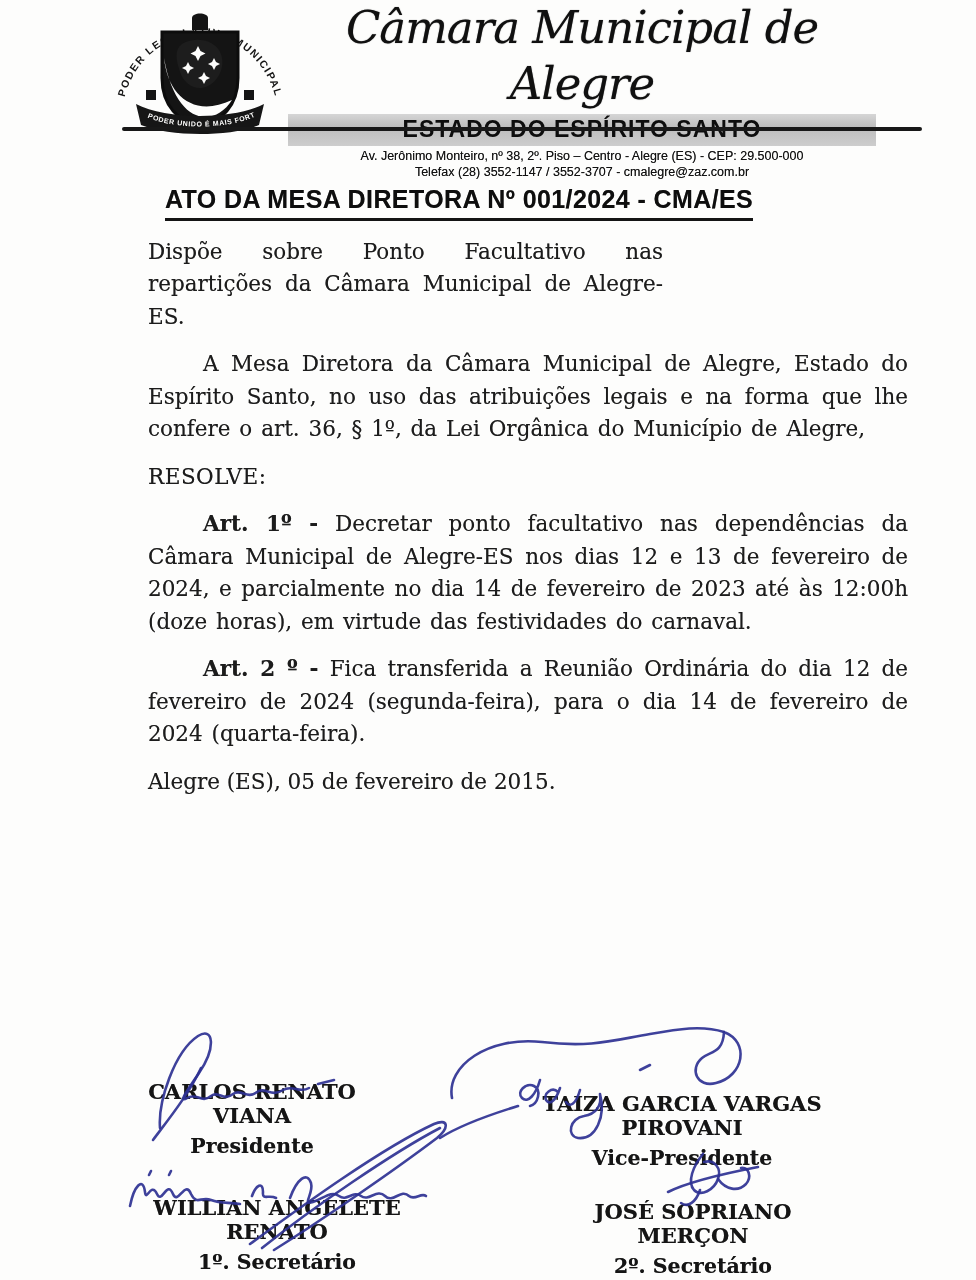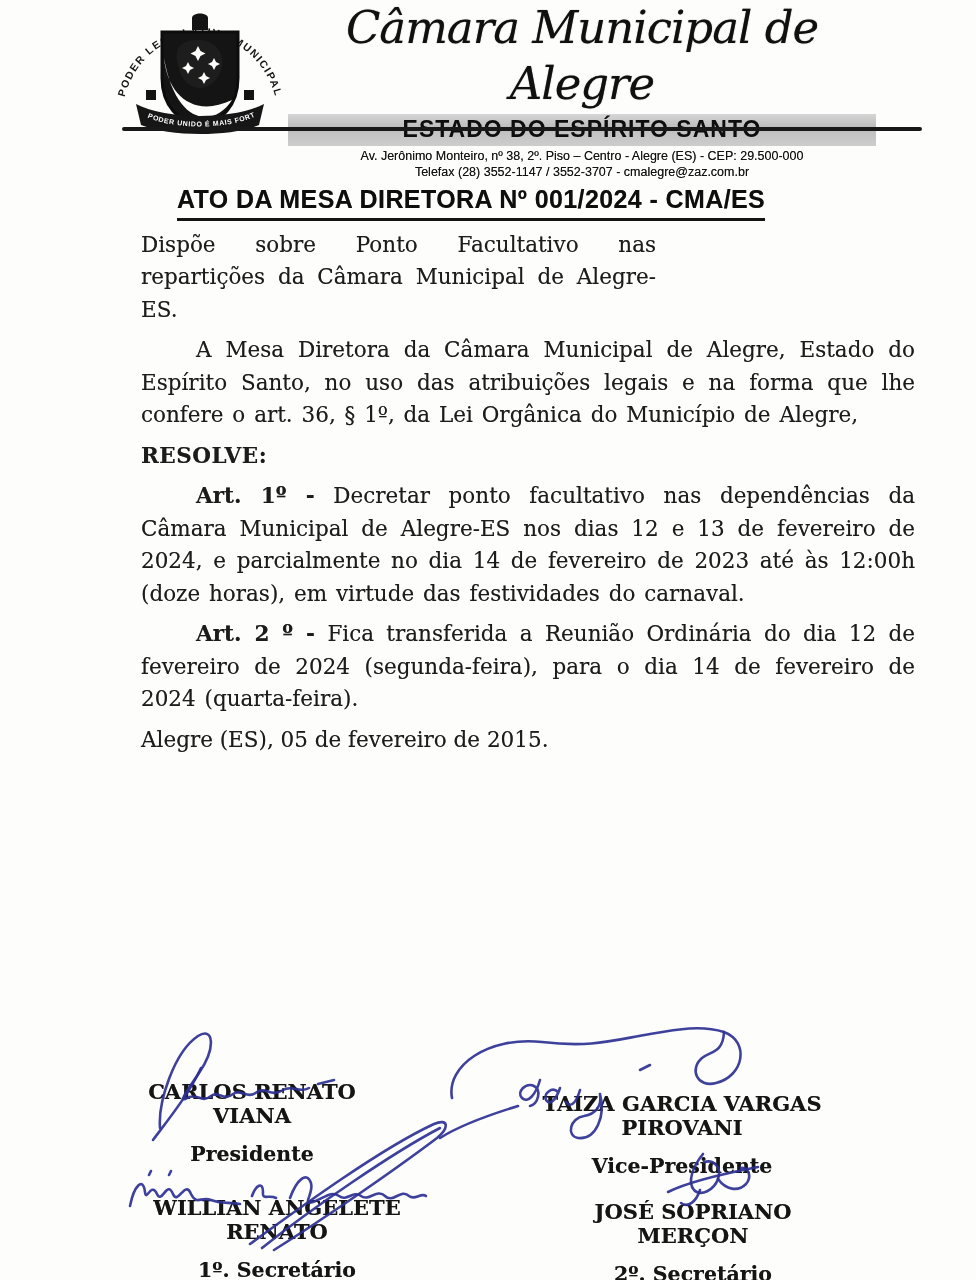--- a/index.html
+++ b/index.html
@@ -27,41 +27,41 @@
     color:#111;text-shadow:0 0 .5px rgba(0,0,0,.6);
   }
   .addr.first{margin-top:3px;}
   .rule{position:absolute;left:122px;top:127px;width:800px;height:4px;background:#181818;border-radius:2px;}
   
   .body{
     position:absolute;left:133px;top:183px;width:790px;
     font-size:21.5px;line-height:32.5px;text-align:justify;color:#1c1c1c;
     text-shadow:0 0 .4px rgba(0,0,0,.45);
   }
-  .body p{margin:8px;}
-  .doc-title-wrap{margin-left:44px;}
+  .body p{margin:15px;}
+  .doc-title-wrap{margin-left:32px;}
   .doc-title{
     display:inline-block;font-family:"Liberation Sans",sans-serif;
     font-weight:bold;font-size:25px;letter-spacing:.4px;color:#0e0e0e;
     border-bottom:3.5px solid #141414;padding-bottom:2px;
   }
   .summary{margin:90px 0 0 282px;width:515px;word-spacing:1.5px;}
   .preamble{margin-top:50px;text-indent:55px;word-spacing:2px;}
-  .resolve{margin-top:46px;margin-left:237px;font-weight:bold;letter-spacing:.5px;}
+  .resolve{margin-top:46px;margin-left:237px;font-weight:normal;letter-spacing:.5px;}
   .article{text-indent:55px;word-spacing:2px;}
   .a1{margin-top:13px;}
   .a2{margin-top:31px;}
   .a3{margin-top:31px;}
   .dateline{margin-top:64px;margin-left:177px;}
   
   .sigblock{
     position:absolute;text-align:center;font-weight:bold;color:#151515;
     font-size:21px;line-height:24px;text-shadow:0 0 .4px rgba(0,0,0,.5);
   }
-  .sigblock .role{font-size:20.5px;margin-top:14px;}
+  .sigblock .role{font-size:20.5px;margin-top:6px;}
   .sig-presidente{left:118px;top:1080px;width:268px;}
   .sig-vice{left:496px;top:1092px;width:372px;}
   .sig-sec1{left:110px;top:1196px;width:334px;}
   .sig-sec2{left:546px;top:1200px;width:294px;}
   .ink-overlay{position:absolute;left:0;top:1010px;width:976px;height:270px;pointer-events:none;}
   .ink-overlay path{fill:none;stroke:#2e3192;stroke-width:2.6;stroke-linecap:round;stroke-linejoin:round;opacity:.92;}
 </style>
 </head>
 <body>
 

